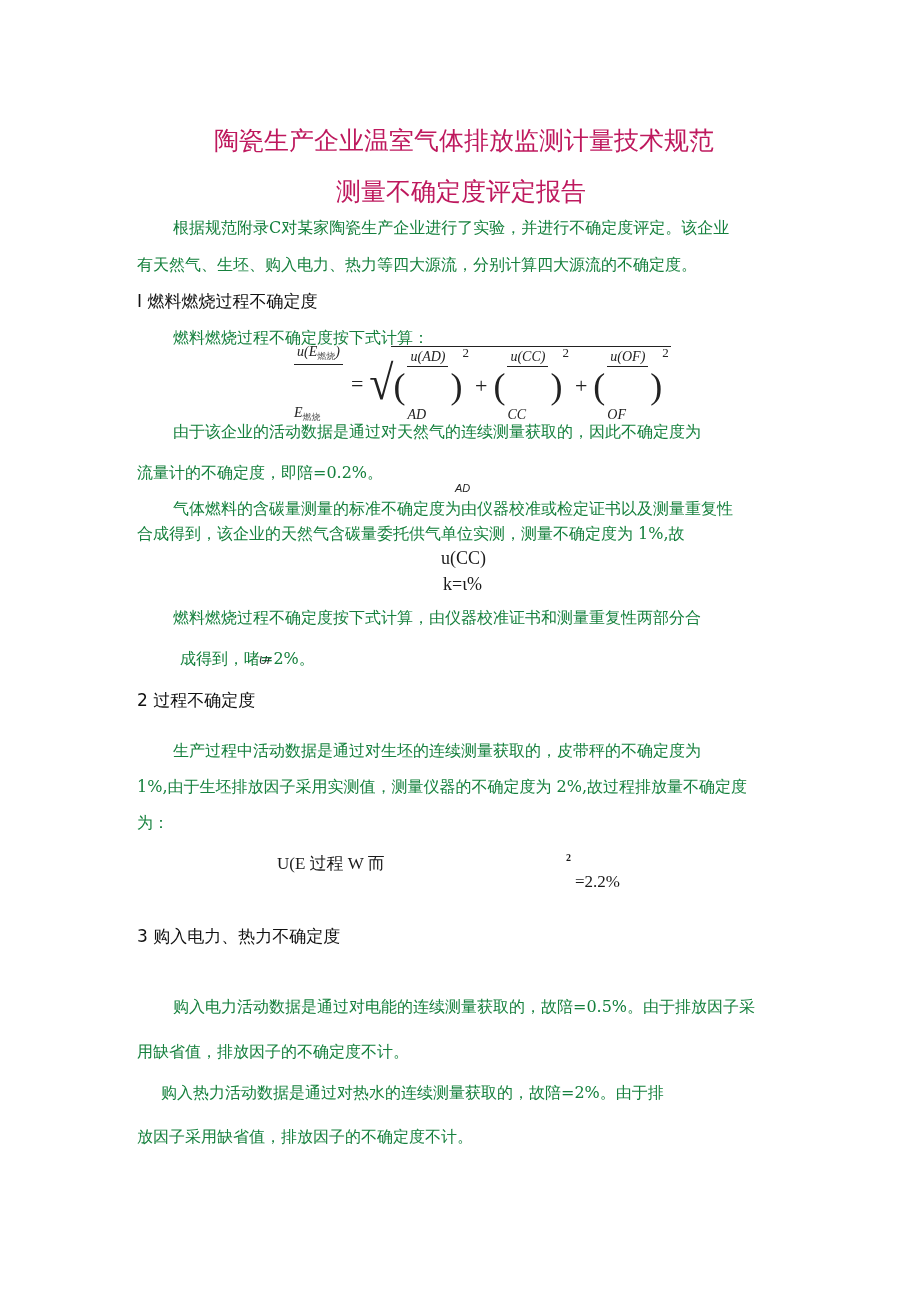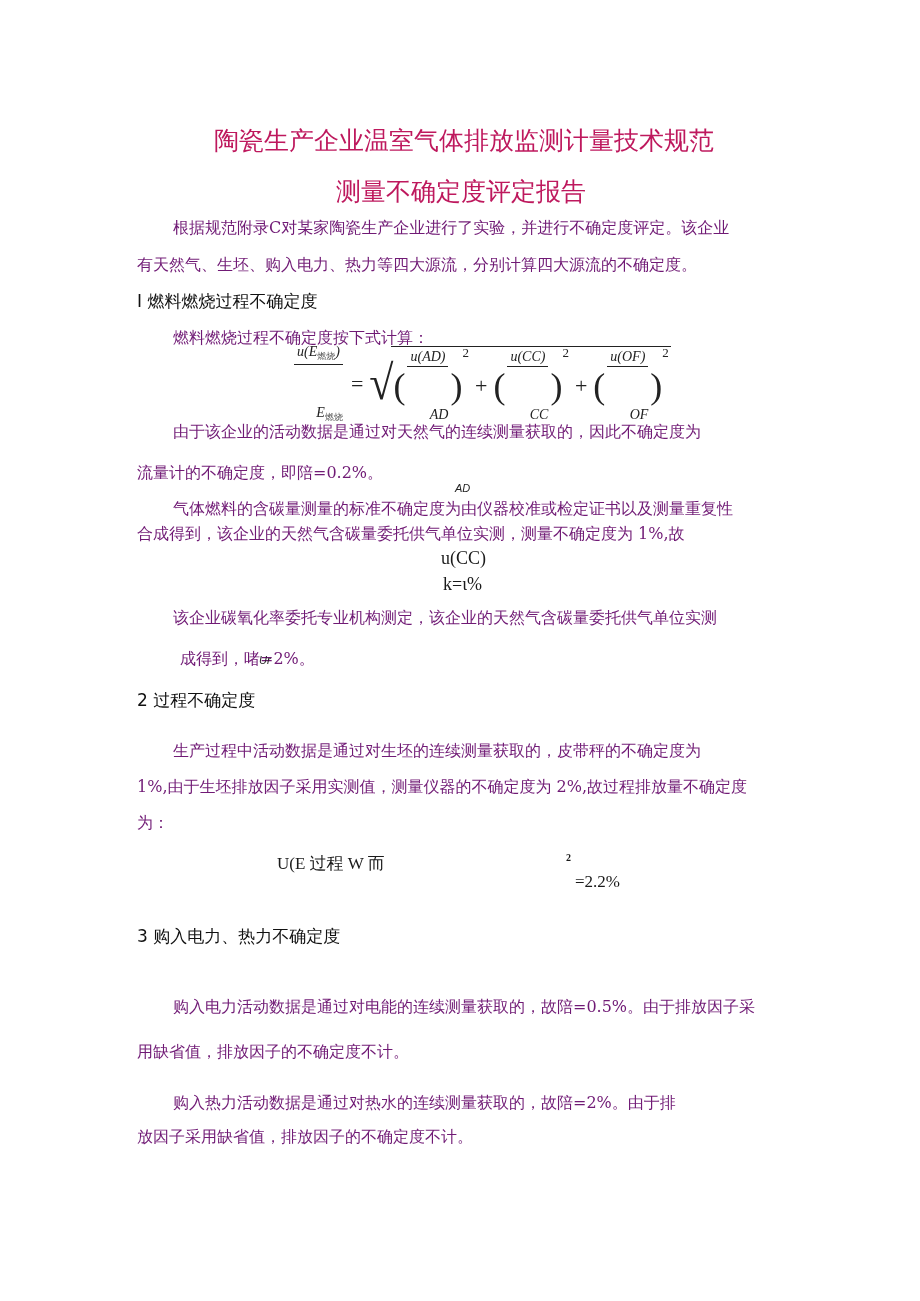--- a/index.html
+++ b/index.html
@@ -4,29 +4,29 @@
 <style>
   html, body { margin: 0; padding: 0; background: #ffffff; }
   body {
     width: 920px; height: 1301px; position: relative; overflow: hidden;
     font-family: "DejaVu Serif", "Liberation Serif", serif;
     color: #1a1a1a;
   }
   .abs { position: absolute; white-space: nowrap; }
   .title { font-size: 25px; color: #be185d; letter-spacing: 0px; }
   .serif { font-family: "Liberation Serif", "DejaVu Serif", serif; }
-  .body { font-size: 16px; color: #701a75; font-family: "DejaVu Serif", "Liberation Serif", serif; }
+  .body { font-size: 16px; color: #15803d; font-family: "DejaVu Serif", "Liberation Serif", serif; }
   .heading { font-size: 17px; color: #111; font-family: "DejaVu Sans", "Liberation Sans", sans-serif; }
   .small-ital { font-size: 11px; font-style: italic; font-family: "Liberation Sans", "DejaVu Sans", sans-serif; color: #222; }
   .formula {
     position: absolute; left: 292px; top: 358px; height: 52px;
     display: flex; align-items: center; font-family: "Liberation Serif", "DejaVu Serif", serif;
     font-style: italic; color: #222; font-size: 15px;
   }
-  .frac { display: inline-flex; flex-direction: column; align-items: flex-end; margin: 0 2px; gap: 40px; }
+  .frac { display: inline-flex; flex-direction: column; align-items: flex-start; margin: 0 2px; gap: 40px; }
   .frac .num { padding: 0 3px 1px; border-bottom: 1.5px solid #222; font-size: 14px; }
   .frac .den { padding-top: 0; font-size: 14px; }
   .sub { font-size: 9px; font-style: normal; color: #555; vertical-align: -3px; }
   .op { font-style: normal; font-size: 22px; margin: 0 6px; }
   .sqrt { display: inline-flex; align-items: center; }
   .sqrt-sign { font-size: 44px; font-style: normal; line-height: 1; margin-right: -2px; transform: scaleY(1.1); }
   .sqrt-body { border-top: 1.5px solid #222; display: inline-flex; align-items: center; padding: 2px 2px 0 2px; }
   .paren { font-size: 36px; font-style: normal; line-height: 1; }
   .sup { font-size: 13px; font-style: normal; align-self: flex-start; margin-top: -4px; }
 </style>
@@ -82,31 +82,31 @@
 
   <div class="abs body" style="left:173px; top:422px;">由于该企业的活动数据是通过对天然气的连续测量获取的，因此不确定度为</div>
   <div class="abs body" style="left:137px; top:463px;">流量计的不确定度，即陪=0.2%。</div>
   <div class="abs small-ital" style="left:455px; top:482px;">AD</div>
 
   <div class="abs body" style="left:173px; top:499px;">气体燃料的含碳量测量的标准不确定度为由仪器校准或检定证书以及测量重复性</div>
   <div class="abs body" style="left:137px; top:524px;">合成得到，该企业的天然气含碳量委托供气单位实测，测量不确定度为 1%,故</div>
   <div class="abs serif" style="left:441px; top:548px; font-size:18px;">u(CC)</div>
   <div class="abs serif" style="left:443px; top:574px; font-size:18px;">k=ι%</div>
 
-  <div class="abs body" style="left:173px; top:608px;">该企业碳氧化率委托专业机构测定，该企业的天然气含碳量委托供气单位实测</div>
+  <div class="abs body" style="left:173px; top:608px;">燃料燃烧过程不确定度按下式计算，由仪器校准证书和测量重复性两部分合</div>
   <div class="abs body" style="left:137px; top:649px;margin-left:43px;">成得到，啫=2%。</div>
   <div class="abs small-ital" style="left:259px; top:654px;">Ur</div>
 
   <div class="abs heading" style="left:137px; top:689px;text-align:right;">2 过程不确定度</div>
   <div class="abs body" style="left:173px; top:741px;">生产过程中活动数据是通过对生坯的连续测量获取的，皮带秤的不确定度为</div>
   <div class="abs body" style="left:137px; top:777px;">1%,由于生坯排放因子采用实测值，测量仪器的不确定度为 2%,故过程排放量不确定度</div>
   <div class="abs body" style="left:137px; top:813px;">为：</div>
   <div class="abs serif" style="left:277px; top:852px; font-size:17px;">U(E 过程 W 而</div>
   <div class="abs serif" style="left:566px; top:852px; font-size:10px; font-weight:bold;">2</div>
   <div class="abs serif" style="left:575px; top:872px; font-size:17px;">=2.2%</div>
 
   <div class="abs heading" style="left:137px; top:925px;">3 购入电力、热力不确定度</div>
   <div class="abs body" style="left:173px; top:997px;">购入电力活动数据是通过对电能的连续测量获取的，故陪=0.5%。由于排放因子采</div>
   <div class="abs body" style="left:137px; top:1042px;">用缺省值，排放因子的不确定度不计。</div>
-  <div class="abs body" style="left:173px; top:1083px;margin-top:10px;">购入热力活动数据是通过对热水的连续测量获取的，故陪=2%。由于排</div>
+  <div class="abs body" style="left:161px; top:1083px;">购入热力活动数据是通过对热水的连续测量获取的，故陪=2%。由于排</div>
   <div class="abs body" style="left:137px; top:1127px;">放因子采用缺省值，排放因子的不确定度不计。</div>
 
 </div>
 
 </body></html>

